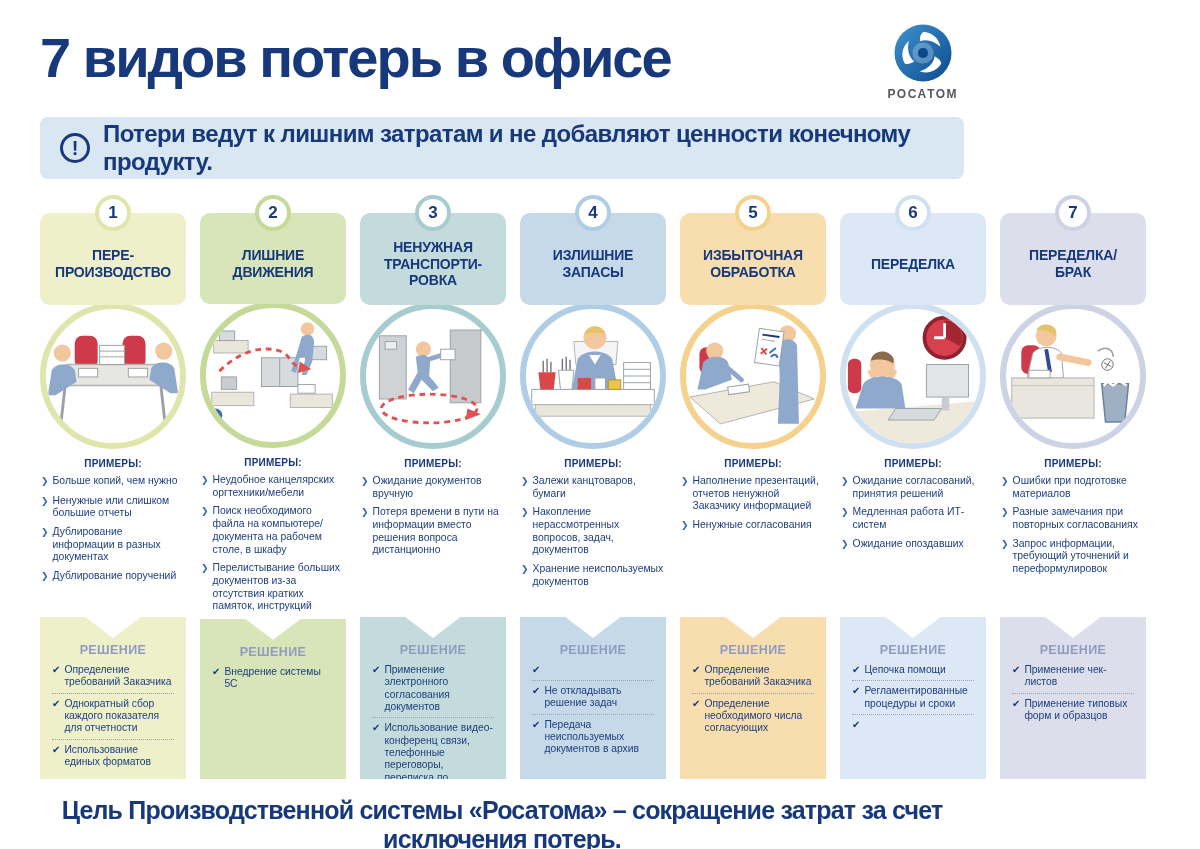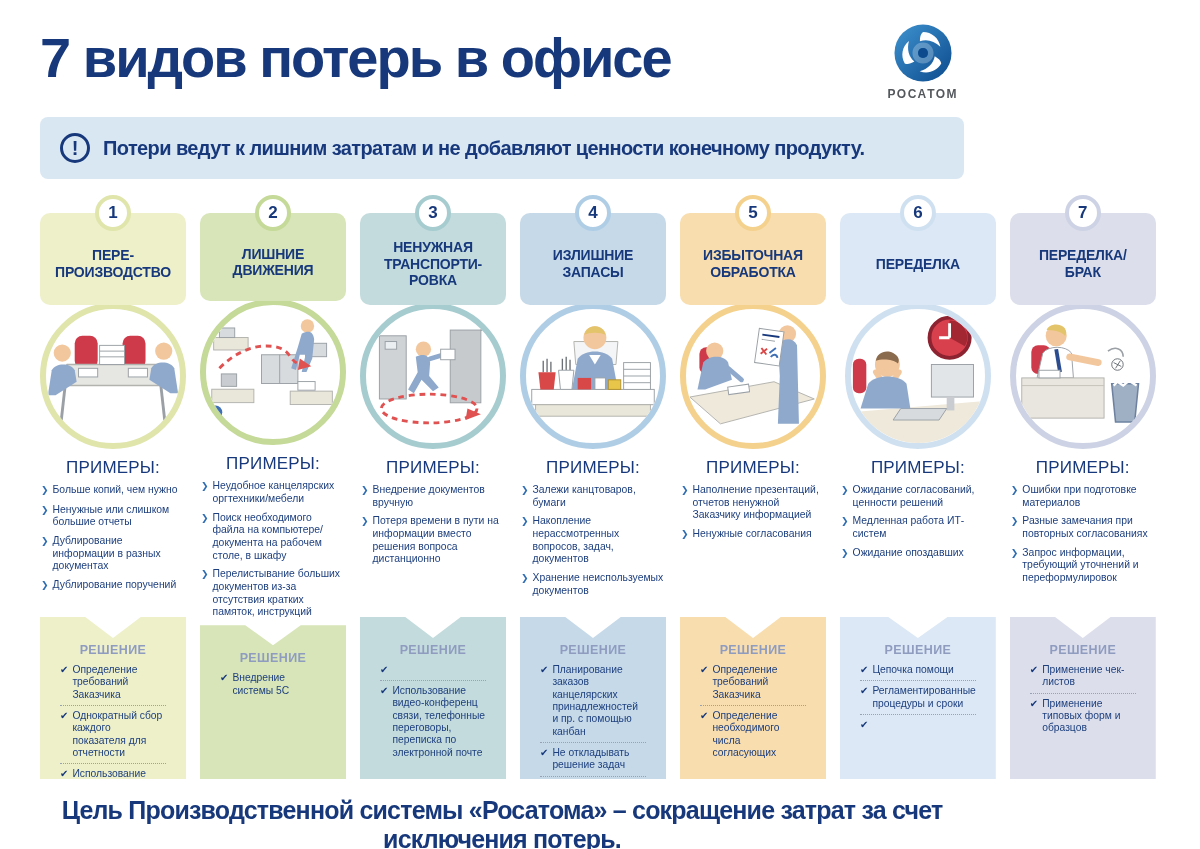--- a/index.html
+++ b/index.html
@@ -15,51 +15,51 @@
   .logo { display:flex; flex-direction:column; align-items:center; margin-right:6px; }
   .logo svg { width:62px; height:62px; }
   .logo-text { font-size:12px; font-weight:bold; color:#54585d; letter-spacing:1.5px; margin-top:3px;text-align:right; }
 
   
   .banner { margin:16px 40px 0 40px; height:62px; background:#d9e7f3; border-radius:8px;
     display:flex; align-items:center; gap:13px; padding:0 20px; }
   .warn-icon { width:30px; height:30px; border:3px solid #17397c; border-radius:50%;
     color:#17397c; font-weight:bold; font-size:20px; display:flex; align-items:center;
     justify-content:center; flex:0 0 auto; }
-  .banner-text { color:#17397c; font-weight:bold; font-size:20px; letter-spacing:-0.6px; }
+  .banner-text { color:#17397c; font-weight:bold; font-size:24px; letter-spacing:-0.6px; }
 
   
   .cols { margin:10px 40px 0 40px; display:grid; grid-template-columns:repeat(7,1fr);
     gap:14px; height:590px; }
   .col { position:relative; display:flex; flex-direction:column; height:590px; }
 
   .head { margin-top:24px; height:92px; border-radius:10px; position:relative;
     background:var(--bg); display:flex; align-items:center; justify-content:center;
     padding:14px 4px 4px 4px; }
   .num { position:absolute; top:-18px; left:50%; transform:translateX(-50%);
     width:36px; height:36px; background:#fff; border:4px solid var(--ring);
     border-radius:50%; color:#17397c; font-weight:bold; font-size:17px;
     display:flex; align-items:center; justify-content:center; }
   .head-title { color:#17397c; font-weight:bold; font-size:14px; line-height:1.18;
     text-align:center; white-space:pre-line; letter-spacing:-0.2px; }
 
   .illus { margin:-2px auto 0 auto; width:146px; height:146px; border-radius:50%;
     border:6px solid var(--ring); background:#fff; overflow:hidden; flex:0 0 auto; }
   .illus svg { width:100%; height:100%; display:block; }
 
-  .ex-head { margin-top:9px; text-align:center; color:#17397c; font-weight:normal;
-    font-size:17px; letter-spacing:0.2px; }
+  .ex-head { margin-top:9px; text-align:center; color:#17397c; font-weight:bold;
+    font-size:10px; letter-spacing:0.2px; }
   .ex-list { list-style:none; margin-top:6px; padding:0 1px; }
   .ex-list li { display:flex; gap:4px; color:#1d3f7e; font-size:10.4px;
     line-height:1.22; margin-bottom:6px; font-weight:500; }
   .arrow { color:#2f6db3; font-size:9px; line-height:1.5; font-weight:bold; flex:0 0 auto; }
 
   .sol { margin-top:auto; height:162px; background:var(--bg); position:relative;
     clip-path:polygon(0 0, 31% 0, 50% 13%, 69% 0, 100% 0, 100% 100%, 0 100%);
-    padding:0 20px; }
+    padding:0 12px; }
   .sol-head { margin-top:26px; text-align:center; color:#8f9cc0; font-weight:bold;
     font-size:12.5px; letter-spacing:0.4px; }
   .sol-list { list-style:none; margin-top:7px; }
   .sol-list li { display:flex; gap:4px; color:#1d3f7e; font-size:10.3px; line-height:1.2;
     padding-bottom:4px; margin-bottom:4px; border-bottom:1px dotted #97a3b4; }
   .sol-list li:last-child { border-bottom:none; }
   .check { color:#17397c; font-size:10px; line-height:1.2; flex:0 0 auto; }
 
   
   .footer { margin-top:17px; text-align:center; color:#17397c; font-weight:bold;
@@ -232,32 +232,33 @@
           <path d="M67 52 L80 48" stroke="#8fa9cc" stroke-width="5" stroke-linecap="round"></path>
           <rect x="78" y="42" width="15" height="11" fill="#ffffff" stroke="#9aa0a5"></rect>
           <ellipse cx="66" cy="104" rx="50" ry="15" fill="none" stroke="#e05252" stroke-width="3" stroke-dasharray="6 5"></ellipse>
           <polygon points="106,104 120,110 104,116" fill="#e05252"></polygon>
         </svg>
       </div>
       <div class="ex-head">ПРИМЕРЫ:</div>
       <ul class="ex-list">
         <li>
             <span class="arrow">❯</span>
-            <span>Внедрение документов вручную</span>
+            <span>Ожидание документов вручную</span>
           </li>
         <li>
             <span class="arrow">❯</span>
             <span>Потеря времени в пути на информации вместо решения вопроса дистанционно</span>
           </li>
       </ul>
       <div class="sol">
         <div class="sol-head">РЕШЕНИЕ</div>
         <ul class="sol-list">
           <li>
               <span class="check">✔</span>
+              <span>Применение электронного согласования документов</span>
             </li>
           <li>
               <span class="check">✔</span>
               <span>Использование видео-конференц связи, телефонные переговоры, переписка по электронной почте</span>
             </li>
         </ul>
       </div>
     </div>
 
     <div class="col" style="--bg: #c5d9e9; --ring: #afcee6;">
@@ -309,21 +310,20 @@
         <li>
             <span class="arrow">❯</span>
             <span>Хранение неиспользуемых документов</span>
           </li>
       </ul>
       <div class="sol">
         <div class="sol-head">РЕШЕНИЕ</div>
         <ul class="sol-list">
           <li>
               <span class="check">✔</span>
-              <span>Планирование заказов канцелярских принадлежностей и пр. с помощью канбан</span>
             </li>
           <li>
               <span class="check">✔</span>
               <span>Не откладывать решение задач</span>
             </li>
           <li>
               <span class="check">✔</span>
               <span>Передача неиспользуемых документов в архив</span>
             </li>
         </ul>
@@ -401,21 +401,21 @@
           <circle cx="38" cy="58" r="13" fill="#f2c79d"></circle>
           <path d="M26 54 C 27 46 36 42 44 46 C 50 49 51 54 49 57 C 44 52 32 52 26 54 Z" fill="#8a6b4e"></path>
           <path d="M26 66 L30 72 M50 66 L46 72" stroke="#f2c79d" stroke-width="6" stroke-linecap="round"></path>
           <path d="M10 104 L18 78 C 26 68 50 68 58 78 L62 104 Z" fill="#8fa9cc"></path>
         </svg>
       </div>
       <div class="ex-head">ПРИМЕРЫ:</div>
       <ul class="ex-list">
         <li>
             <span class="arrow">❯</span>
-            <span>Ожидание согласований, ценности решений</span>
+            <span>Ожидание согласований, принятия решений</span>
           </li>
         <li>
             <span class="arrow">❯</span>
             <span>Медленная работа ИТ-систем</span>
           </li>
         <li>
             <span class="arrow">❯</span>
             <span>Ожидание опоздавших</span>
           </li>
       </ul>

